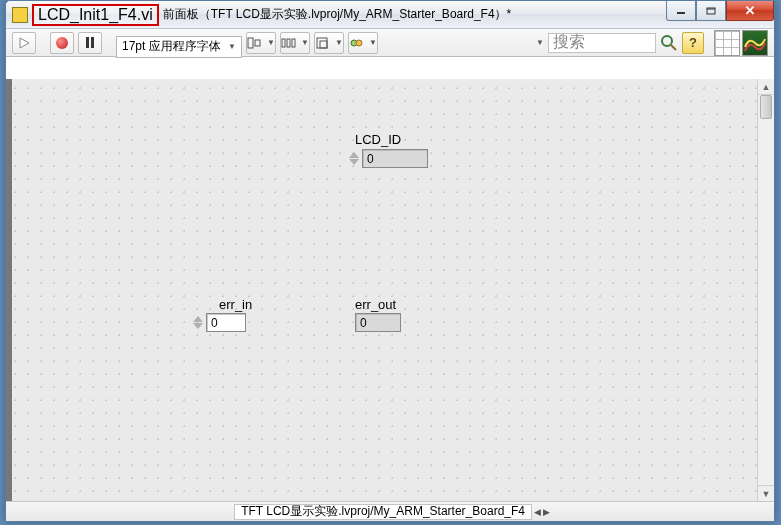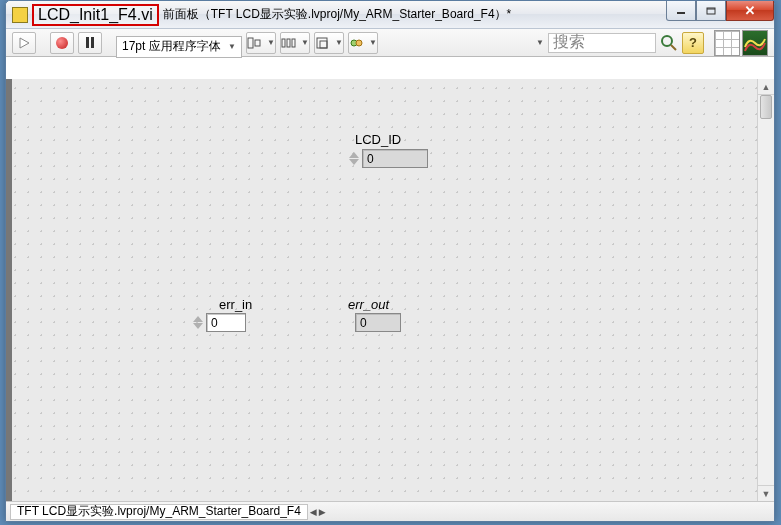--- a/index.html
+++ b/index.html
@@ -45,21 +45,21 @@
 .vscroll .arr.up { top: 0; border-bottom: 1px solid #d0d0d0; }
 .vscroll .arr.dn { bottom: 0; border-top: 1px solid #d0d0d0; }
 .label { position: absolute; font-size: 13px; color: #000; }
 .numbox { position: absolute; display: flex; align-items: center; }
 .spin { width: 12px; display: flex; flex-direction: column; margin-right: 1px; }
 .spin i { width: 0; height: 0; border-left: 5px solid transparent; border-right: 5px solid transparent; }
 .spin .u { border-bottom: 6px solid #b0b0b0; margin-bottom: 1px; }
 .spin .d { border-top: 6px solid #b0b0b0; }
 .nfield { height: 19px; background: #fff; border: 1px solid #888; box-shadow: inset 1px 1px 0 #c8c8c8; padding: 0 4px; font-size: 12px; display: flex; align-items: center; min-width: 40px; }
 .ind { height: 19px; background: #d9d9d9; border: 1px solid #888; box-shadow: inset 1px 1px 0 #bcbcbc; padding: 0 4px; font-size: 12px; display: flex; align-items: center; }
-.statusbar { position: absolute; left: 0; right: 0; bottom: 0; height: 20px; background: linear-gradient(#f6f6f6,#e8e8e8); border-top: 1px solid #c7c7c7; display: flex; align-items: center; font-size: 12px; padding-left: 4px; }
+.statusbar { position: absolute; left: 0; right: 0; bottom: 0; height: 20px; background: linear-gradient(#f6f6f6,#e8e8e8); border-top: 1px solid #c7c7c7; display: flex; align-items: center; font-size: 12px; padding-left: 4px; justify-content: center; }
 .statusbar .path { border: 1px solid #c4c4c4; background: #fff; padding: 0 6px; height: 16px; display: flex; align-items: center; }
 .statusbar .tri { margin-left: 2px; font-size: 9px; color: #555; }
 </style>
 </head>
 <body>
 
 <div class="window">
 
   <div class="titlebar">
     <div class="titlebar-icon"></div>
@@ -169,21 +169,21 @@
 
       <div class="label" style="left:185px; top:218px;margin-left:28px;">err_in</div>
       <div class="numbox" style="left:187px; top:234px;">
         <div class="spin">
             <i class="u"></i>
             <i class="d"></i>
           </div>
         <div class="nfield">0</div>
       </div>
 
-      <div class="label" style="left:342px; top:218px;font-style:italic;">err_out</div>
+      <div class="label" style="left:349px; top:218px;">err_out</div>
       <div class="numbox" style="left:349px; top:234px;">
         <div class="ind" style="min-width:46px;">0</div>
       </div>
     </div>
     <div class="vscroll">
       <div class="arr up">▲</div>
       <div class="thumb"></div>
       <div class="arr dn">▼</div>
     </div>
   </div>

